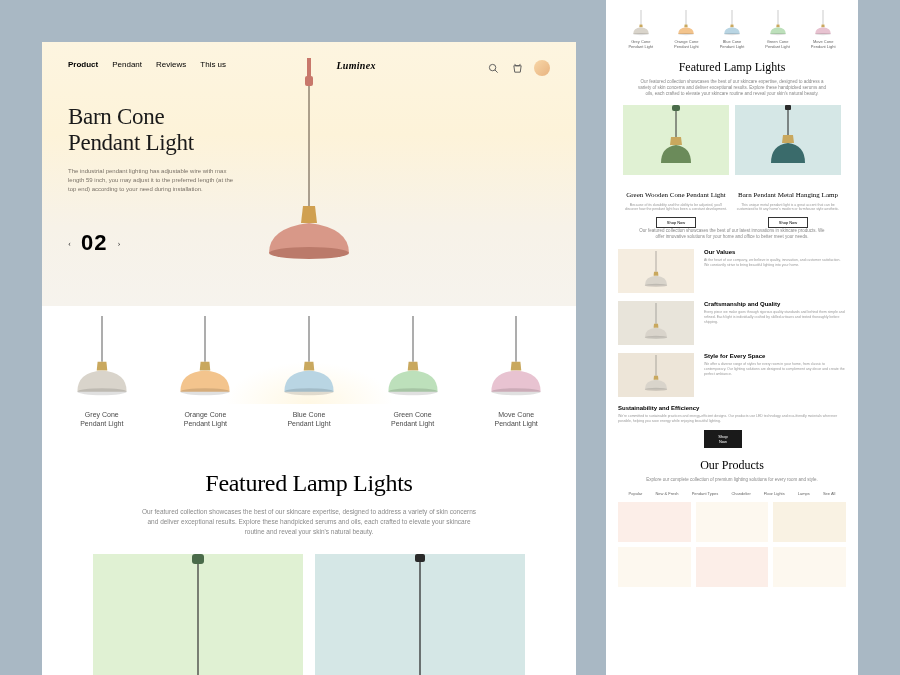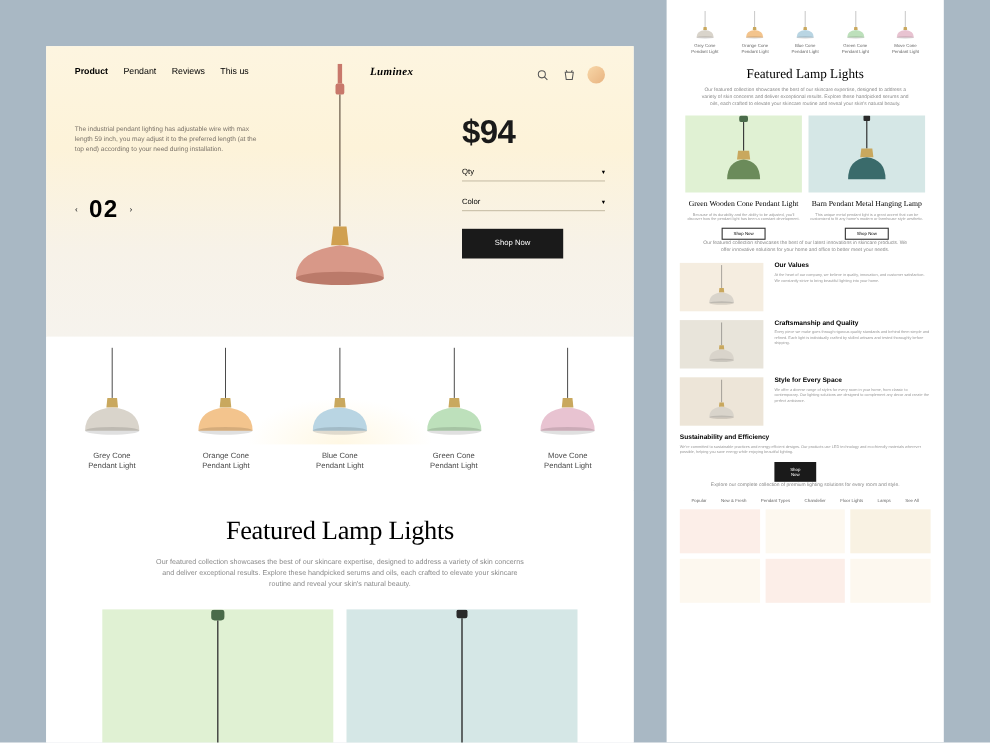--- a/index.html
+++ b/index.html
@@ -57,21 +57,21 @@
 .side-mini { width: 40px; text-align: center; }
 .side-mini-lamp { height: 28px; display: flex; align-items: flex-end; justify-content: center; }
 .side-mini-label { font-size: 4px; color: #666; line-height: 1.2; margin-top: 2px; }
 .side-h2 { font-size: 12px; text-align: center; margin: 10px 0 4px 0; font-weight: 400; }
 .side-desc { font-size: 4.5px; color: #888; text-align: center; line-height: 1.4; padding: 0 20px; }
 .side-cards { display: flex; gap: 6px; margin-top: 8px; justify-content: center; }
 .side-card { width: 106px; }
 .side-card-img { height: 70px; display: flex; align-items: flex-start; justify-content: center; }
 .side-card-img.green { background: #e0f1d3; }
 .side-card-img.blue { background: #d5e7e6; }
-.side-card-title { font-size: 7px; text-align: center; margin-top: 6px; line-height: 1.2; }
+.side-card-title { font-size: 7px; text-align: center; margin-top: 16px; line-height: 1.2; }
 .side-card-desc { font-size: 3.5px; color: #999; text-align: center; margin-top: 3px; line-height: 1.3; }
 .side-card-btn { font-size: 4px; border: 0.5px solid #333; padding: 2px 8px; width: 40px; margin: 5px auto 0 auto; text-align: center; }
 
 .why-row { display: flex; gap: 10px; margin-top: 8px; align-items: flex-start; }
 .why-img { width: 76px; height: 44px; background: #f5ede0; flex-shrink: 0; display: flex; align-items: center; justify-content: center; }
 .why-text { flex: 1; }
 .why-title { font-size: 6px; font-weight: 700; margin-bottom: 3px; font-family: Arial, sans-serif; }
 .why-desc { font-size: 3.5px; color: #999; line-height: 1.5; }
 .side-shop-btn { background: #1a1a1a; color: #fff; font-size: 4px; padding: 4px 10px; width: 38px; text-align: center; margin-top: 6px; margin-left: 86px; }
 
@@ -106,52 +106,44 @@
             <svg width="11" height="11" viewBox="0 0 24 24" fill="none" stroke="#555" stroke-width="2">
               <path d="M6 2l2 4h8l2-4M4 6h16l-2 14H6L4 6z"></path>
             </svg>
           </span>
         <div class="avatar"></div>
       </div>
     </div>
 
     <div class="hero-content">
       <div class="hero-left">
+        <h1 class="hero-title">
+          <span>Barn Cone</span><br>
+          <span>Pendant Light</span>
+        </h1>
         <p class="hero-desc sans">The industrial pendant lighting has adjustable wire with max length 59 inch, you may adjust it to the preferred length (at the top end) according to your need during installation.</p>
         <div class="counter">
           <span class="counter-arrow">‹</span>
           <span class="counter-num">02</span>
           <span class="counter-arrow">›</span>
         </div>
       </div>
 
       <div class="hero-lamp">
         <svg width="140" height="240" viewBox="0 0 140 240">
           <rect x="68" y="0" width="4" height="18" fill="#c8786b"></rect>
           <rect x="66" y="18" width="8" height="10" rx="2" fill="#c8786b"></rect>
           <line x1="70" y1="28" x2="70" y2="148" stroke="#5a4a3a" stroke-width="1"></line>
           <path d="M64 148 L76 148 L78 165 L62 165 Z" fill="#d0a050"></path>
           <path d="M30 195 Q30 170 70 165 Q110 170 110 195 Z" fill="#d89888"></path>
           <ellipse cx="70" cy="195" rx="40" ry="6" fill="#bb7a6a"></ellipse>
         </svg>
       </div>
       <div class="beam"></div>
 
-      <div class="hero-right">
-        <div class="price">$94</div>
-        <div class="select-row sans">
-          <span>Qty</span>
-          <span class="chev">▾</span>
-        </div>
-        <div class="select-row sans">
-          <span>Color</span>
-          <span class="chev">▾</span>
-        </div>
-        <div class="shop-btn">Shop Now</div>
-      </div>
     </div>
   </div>
 
   <div class="product-row" id="product-row">
       <div class="product-mini">
         <div class="mini-lamp-wrap">
           <svg width="76" height="88" viewBox="0 0 80 100">
             <line x1="40" y1="0" x2="40" y2="52" stroke="#444" stroke-width="1"></line>
             <path d="M35 52 L45 52 L46 62 L34 62 Z" fill="#c9a85e"></path>
             <path d="M12 86 Q12 64 40 62 Q68 64 68 86 Z" fill="#d9d4cb"></path>
@@ -364,20 +356,21 @@
       </div>
       <div class="why-row">
         <div class="why-text">
           <div class="why-title">Sustainability and Efficiency</div>
           <div class="why-desc sans">We're committed to sustainable practices and energy-efficient designs. Our products use LED technology and eco-friendly materials wherever possible, helping you save energy while enjoying beautiful lighting.</div>
         </div>
       </div>
     </div>
   <div class="side-shop-btn sans">Shop Now</div>
 
+  <h2 class="side-h2">Our Products</h2>
   <p class="side-desc sans">Explore our complete collection of premium lighting solutions for every room and style.</p>
   <div class="prod-filter sans" id="prod-filter">
       <span>Popular</span>
       <span>New &amp; Fresh</span>
       <span>Pendant Types</span>
       <span>Chandelier</span>
       <span>Floor Lights</span>
       <span>Lamps</span>
       <span>See All</span>
     </div>

